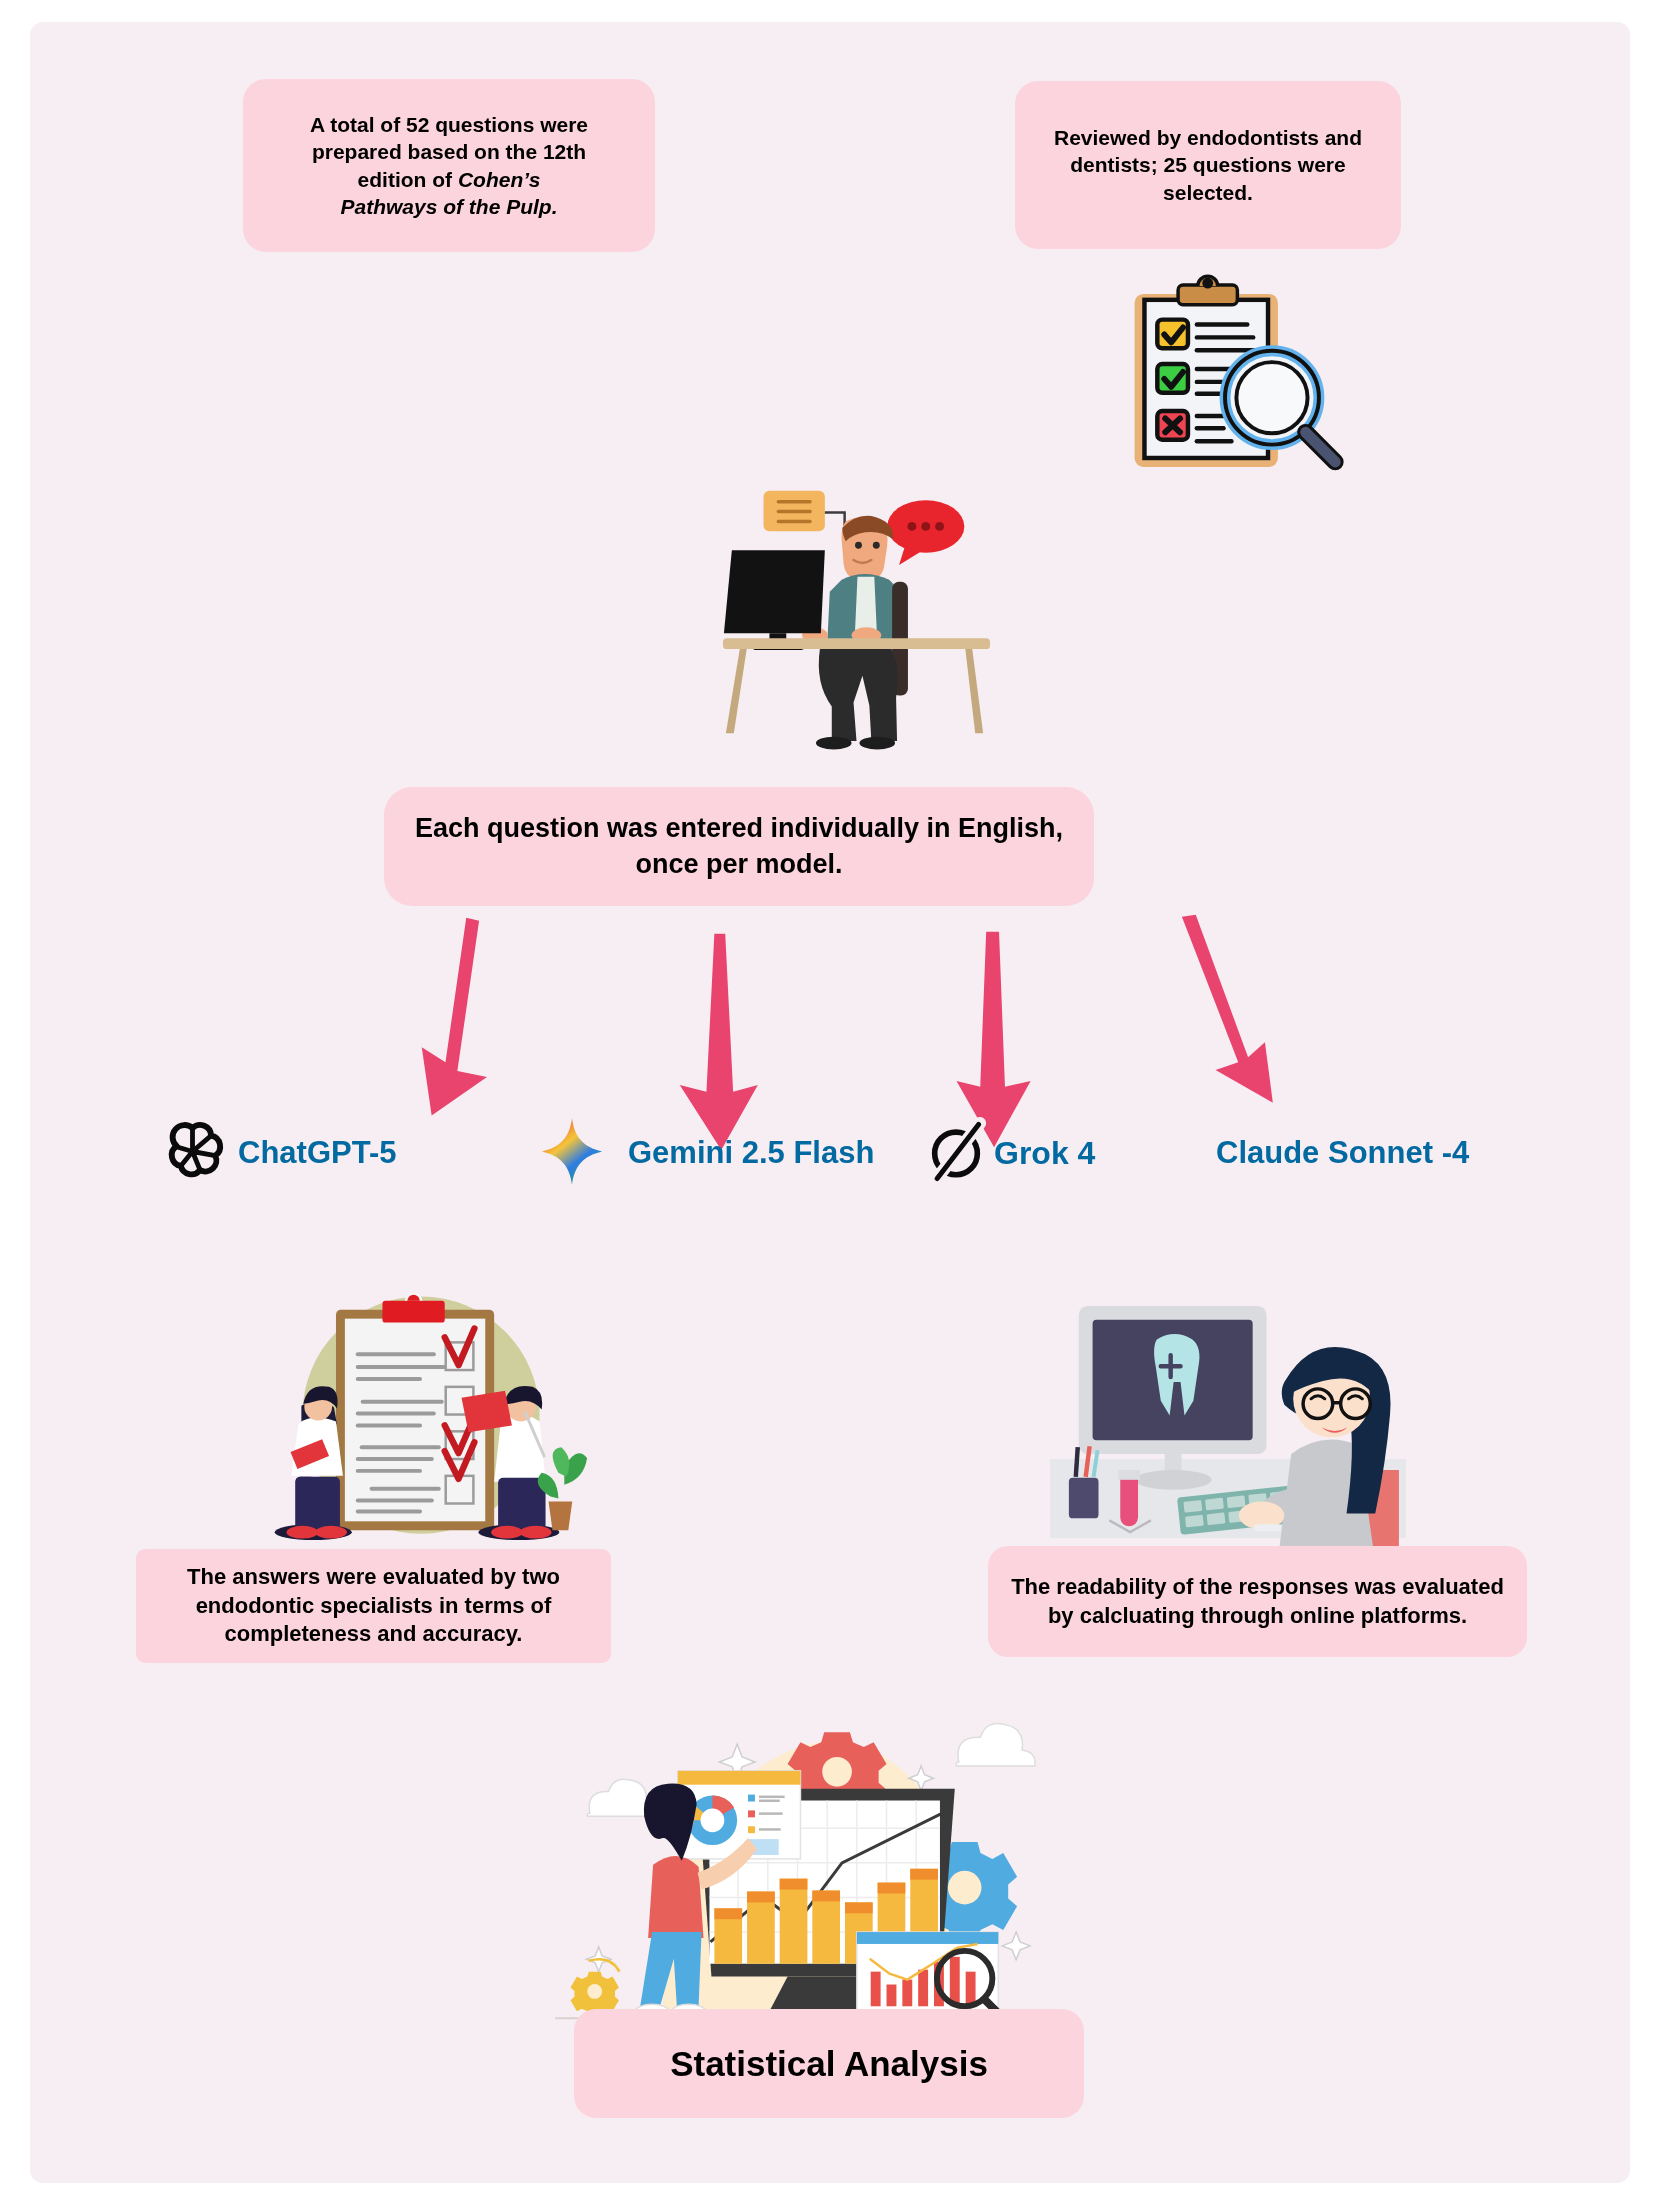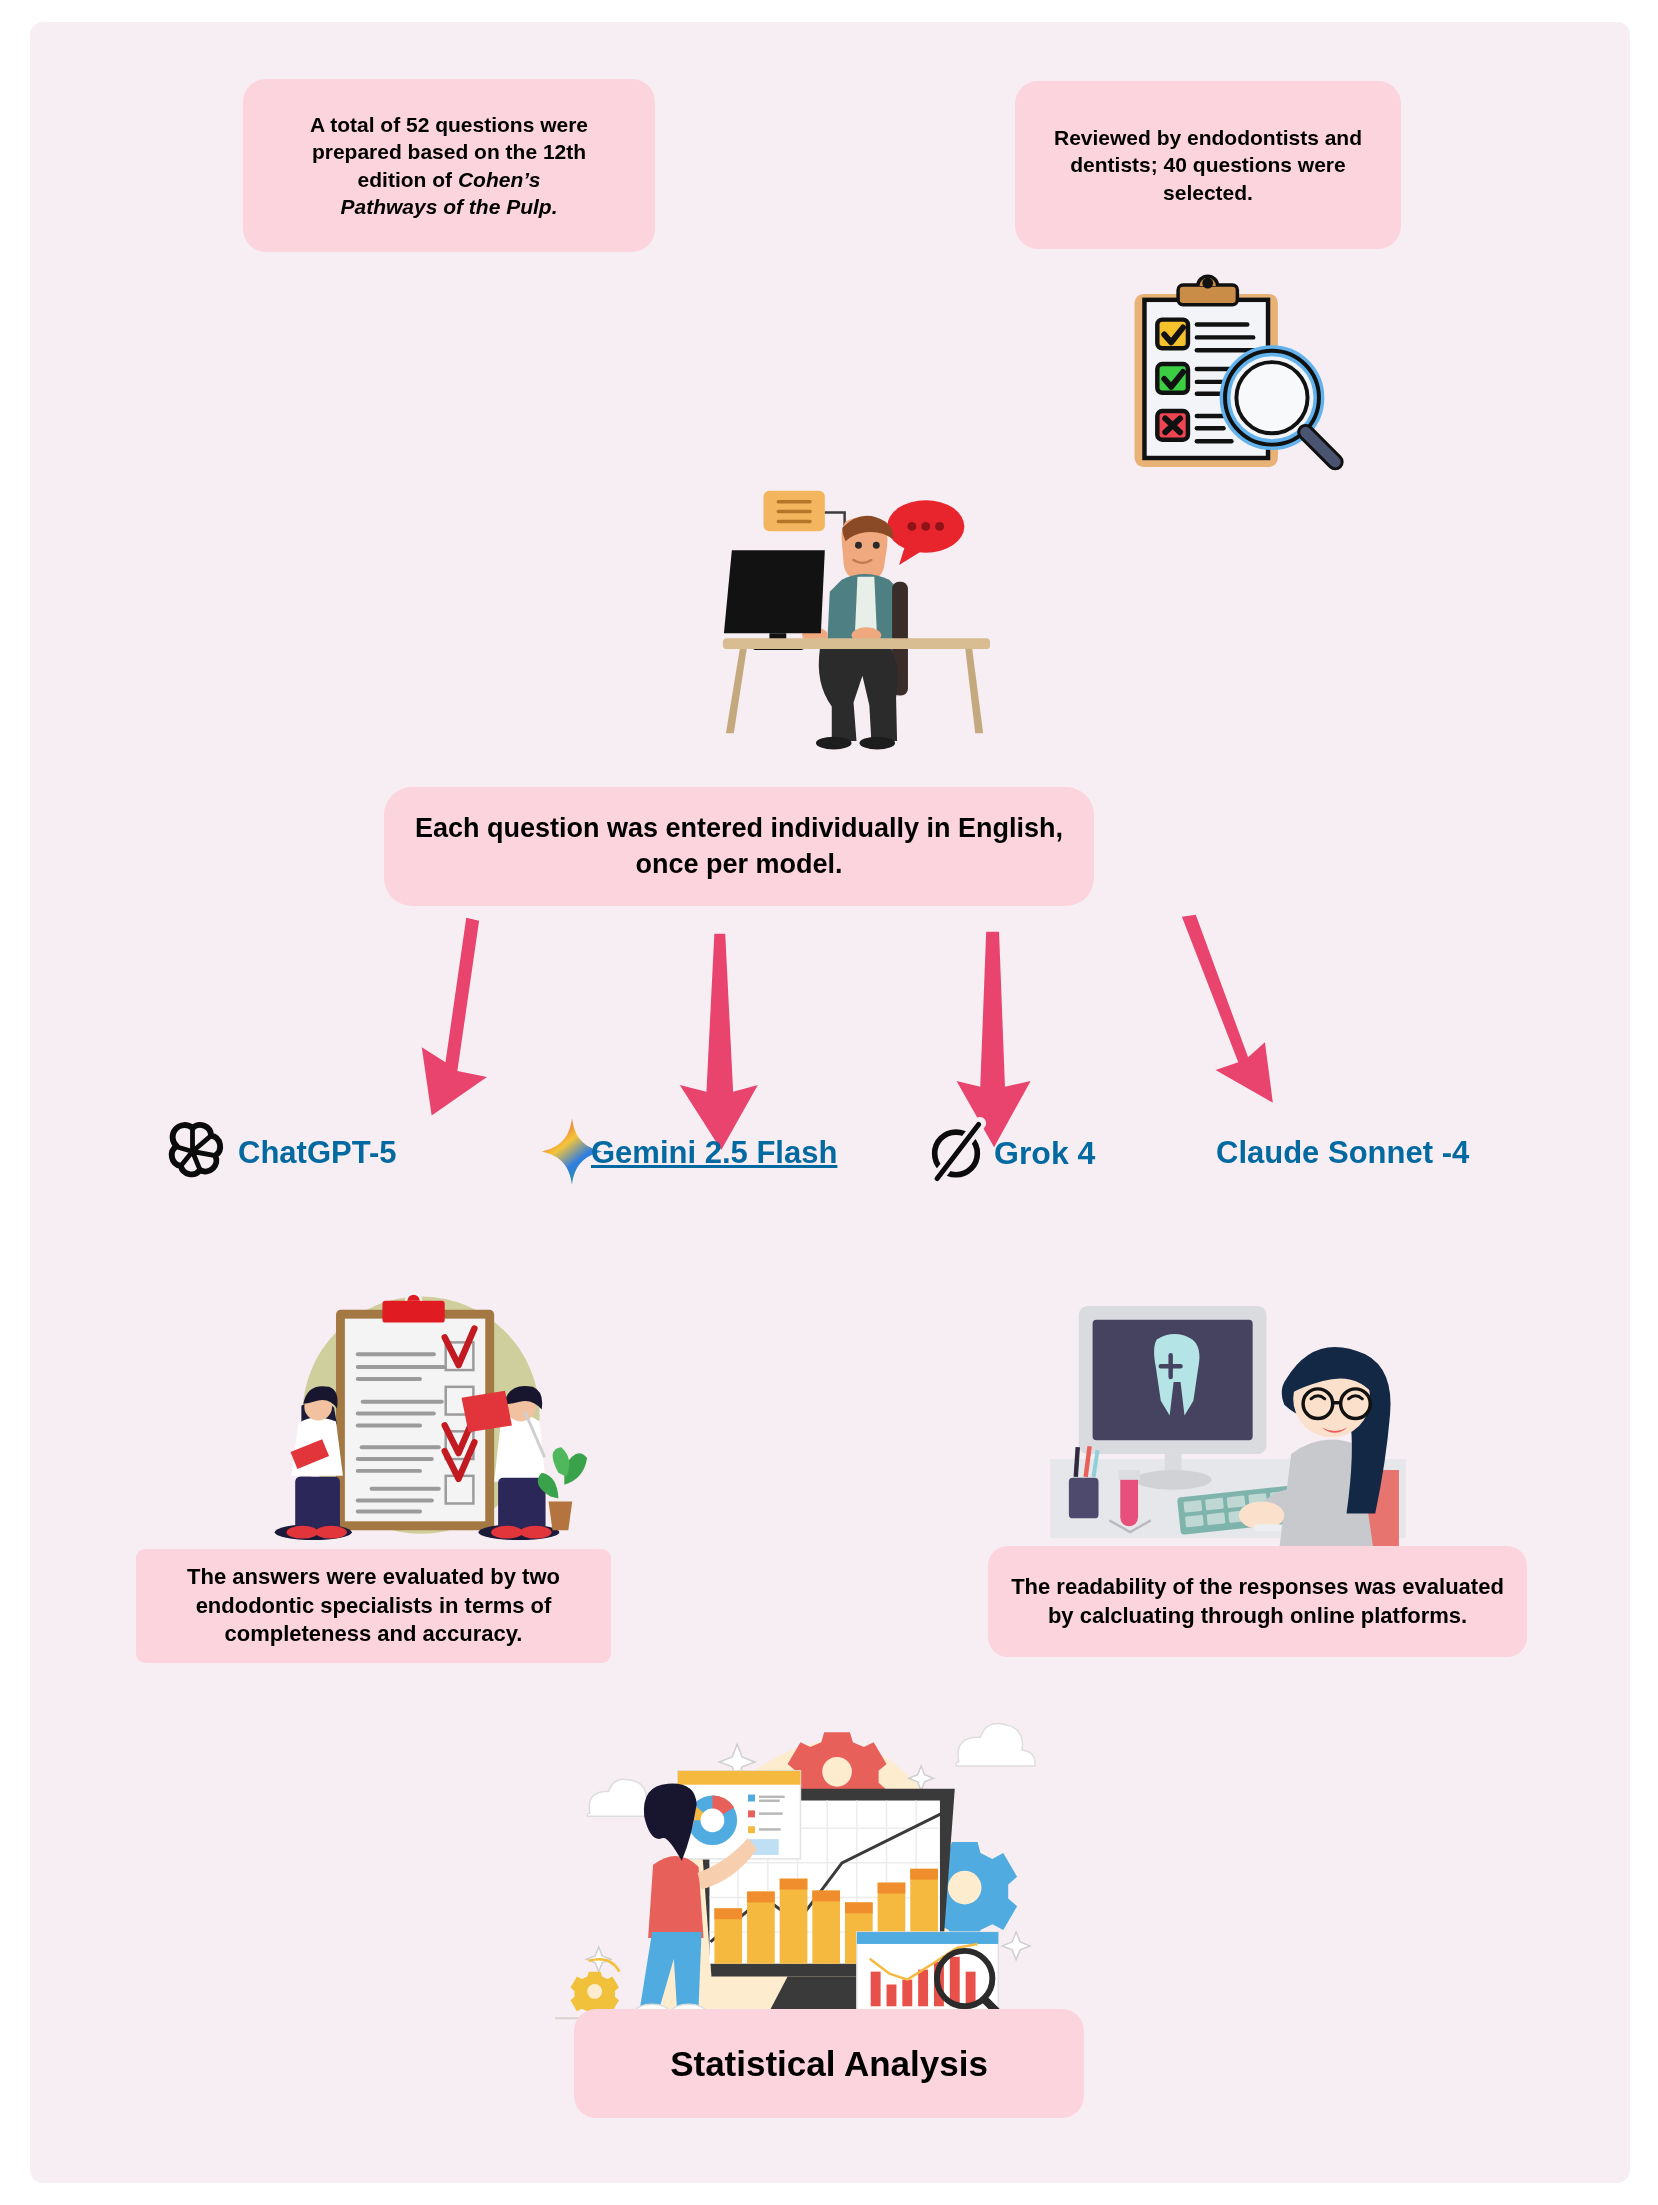--- a/index.html
+++ b/index.html
@@ -49,21 +49,21 @@
     <div class="node" style="left:213px;top:57px;width:412px;height:173px;font-size:21px;">
       <span class="txt">
         <span>A total of 52 questions were</span><br>
         <span>prepared based on the 12th</span><br>
         <span>edition of </span><em>Cohen’s</em><br>
         <em>Pathways of the Pulp.</em>
       </span>
     </div>
 
     <div class="node" style="left:985px;top:59px;width:386px;height:168px;font-size:21px;">
-      <span class="txt">Reviewed by endodontists and dentists; 40 questions were selected.</span>
+      <span class="txt">Reviewed by endodontists and dentists; 25 questions were selected.</span>
     </div>
 
     <div class="illus" style="left:1069px;top:243px;width:257px;height:213px;">
       <svg viewBox="0 0 520 430" width="257" height="213">
 
         <rect x="72" y="58" width="290" height="350" rx="18" fill="#e8b176"></rect>
         <rect x="92" y="70" width="250" height="320" fill="#f2f4f8" stroke="#111" stroke-width="9"></rect>
 
         <rect x="160" y="40" width="120" height="40" rx="10" fill="#c98d48" stroke="#111" stroke-width="7"></rect>
         <path d="M200 42 a20 20 0 0 1 40 0" fill="#c98d48" stroke="#111" stroke-width="7"></path>
@@ -191,21 +191,21 @@
           <linearGradient id="gemgrad2" x1="0.2" y1="0" x2="0.9" y2="1">
             <stop offset="0%" stop-color="#e8443a"></stop>
             <stop offset="35%" stop-color="#f5c43a"></stop>
             <stop offset="62%" stop-color="#2f7de1"></stop>
             <stop offset="100%" stop-color="#17a84f"></stop>
           </linearGradient>
         </defs>
         <path fill="url(#gemgrad2)" d="M50 2 C54 32 68 48 98 55 C68 62 54 78 50 108 C46 78 32 62 2 55 C32 48 46 32 50 2 Z"></path>
       </svg>
     </div>
-    <div class="modelrow-label" style="left:561px;top:1113px;font-size:31px;text-decoration:underline;">Gemini 2.5 Flash</div>
+    <div class="modelrow-label" style="left:598px;top:1113px;font-size:31px;">Gemini 2.5 Flash</div>
 
     <div class="illus" style="left:894px;top:1095px;width:64px;height:69px;">
       <svg viewBox="0 0 100 110" width="64" height="69">
         <circle cx="50" cy="58" r="34" fill="none" stroke="#0b0b0b" stroke-width="9"></circle>
         <path d="M88 10 L18 100" fill="none" stroke="#f7eef3" stroke-width="20" stroke-linecap="round"></path>
         <path d="M86 12 L20 98" fill="none" stroke="#0b0b0b" stroke-width="8" stroke-linecap="round"></path>
       </svg>
     </div>
     <div class="modelrow-label" style="left:964px;top:1113px;font-size:32px;">Grok 4</div>
 

